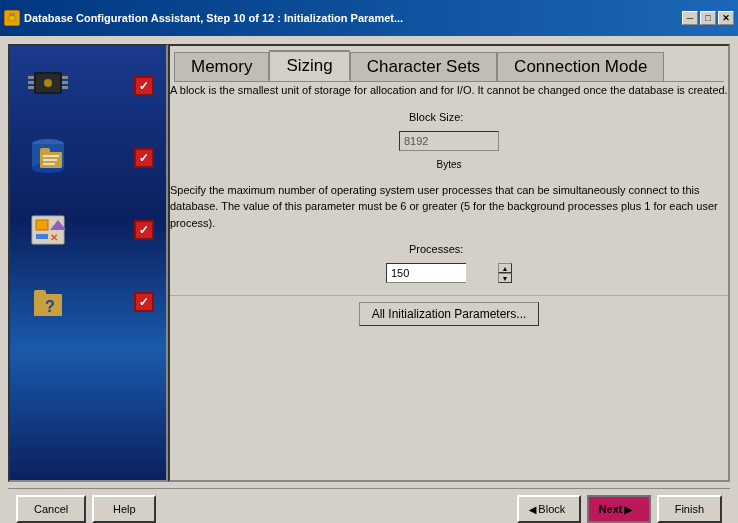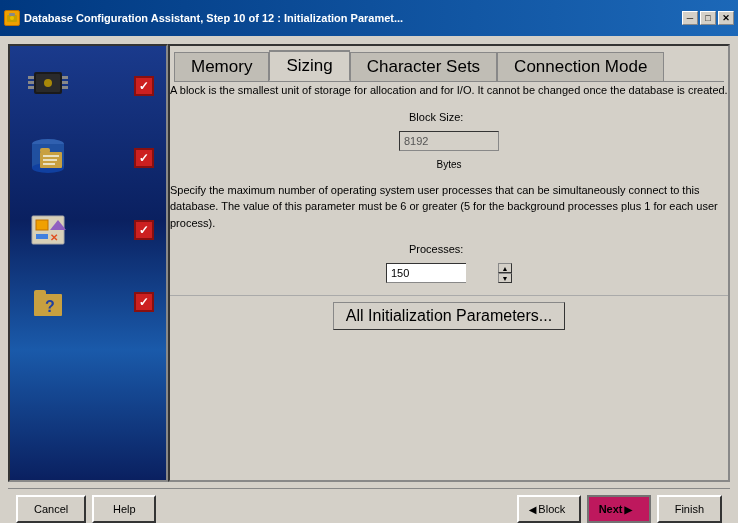--- a/index.html
+++ b/index.html
@@ -228,21 +228,21 @@
       font-size: 7px;
     }
 
     .all-params-btn {
       margin: 0 auto;
       display: block;
       padding: 4px 12px;
       background: #d4d0c8;
       border: 1px outset #888;
       cursor: pointer;
-      font-size: 16px;
+      font-size: 12px;
     }
 
     
     .bottom-bar {
       display: flex;
       align-items: center;
       justify-content: space-between;
       padding: 6px 8px;
       background: #d4d0c8;
       border-top: 1px solid #888;

